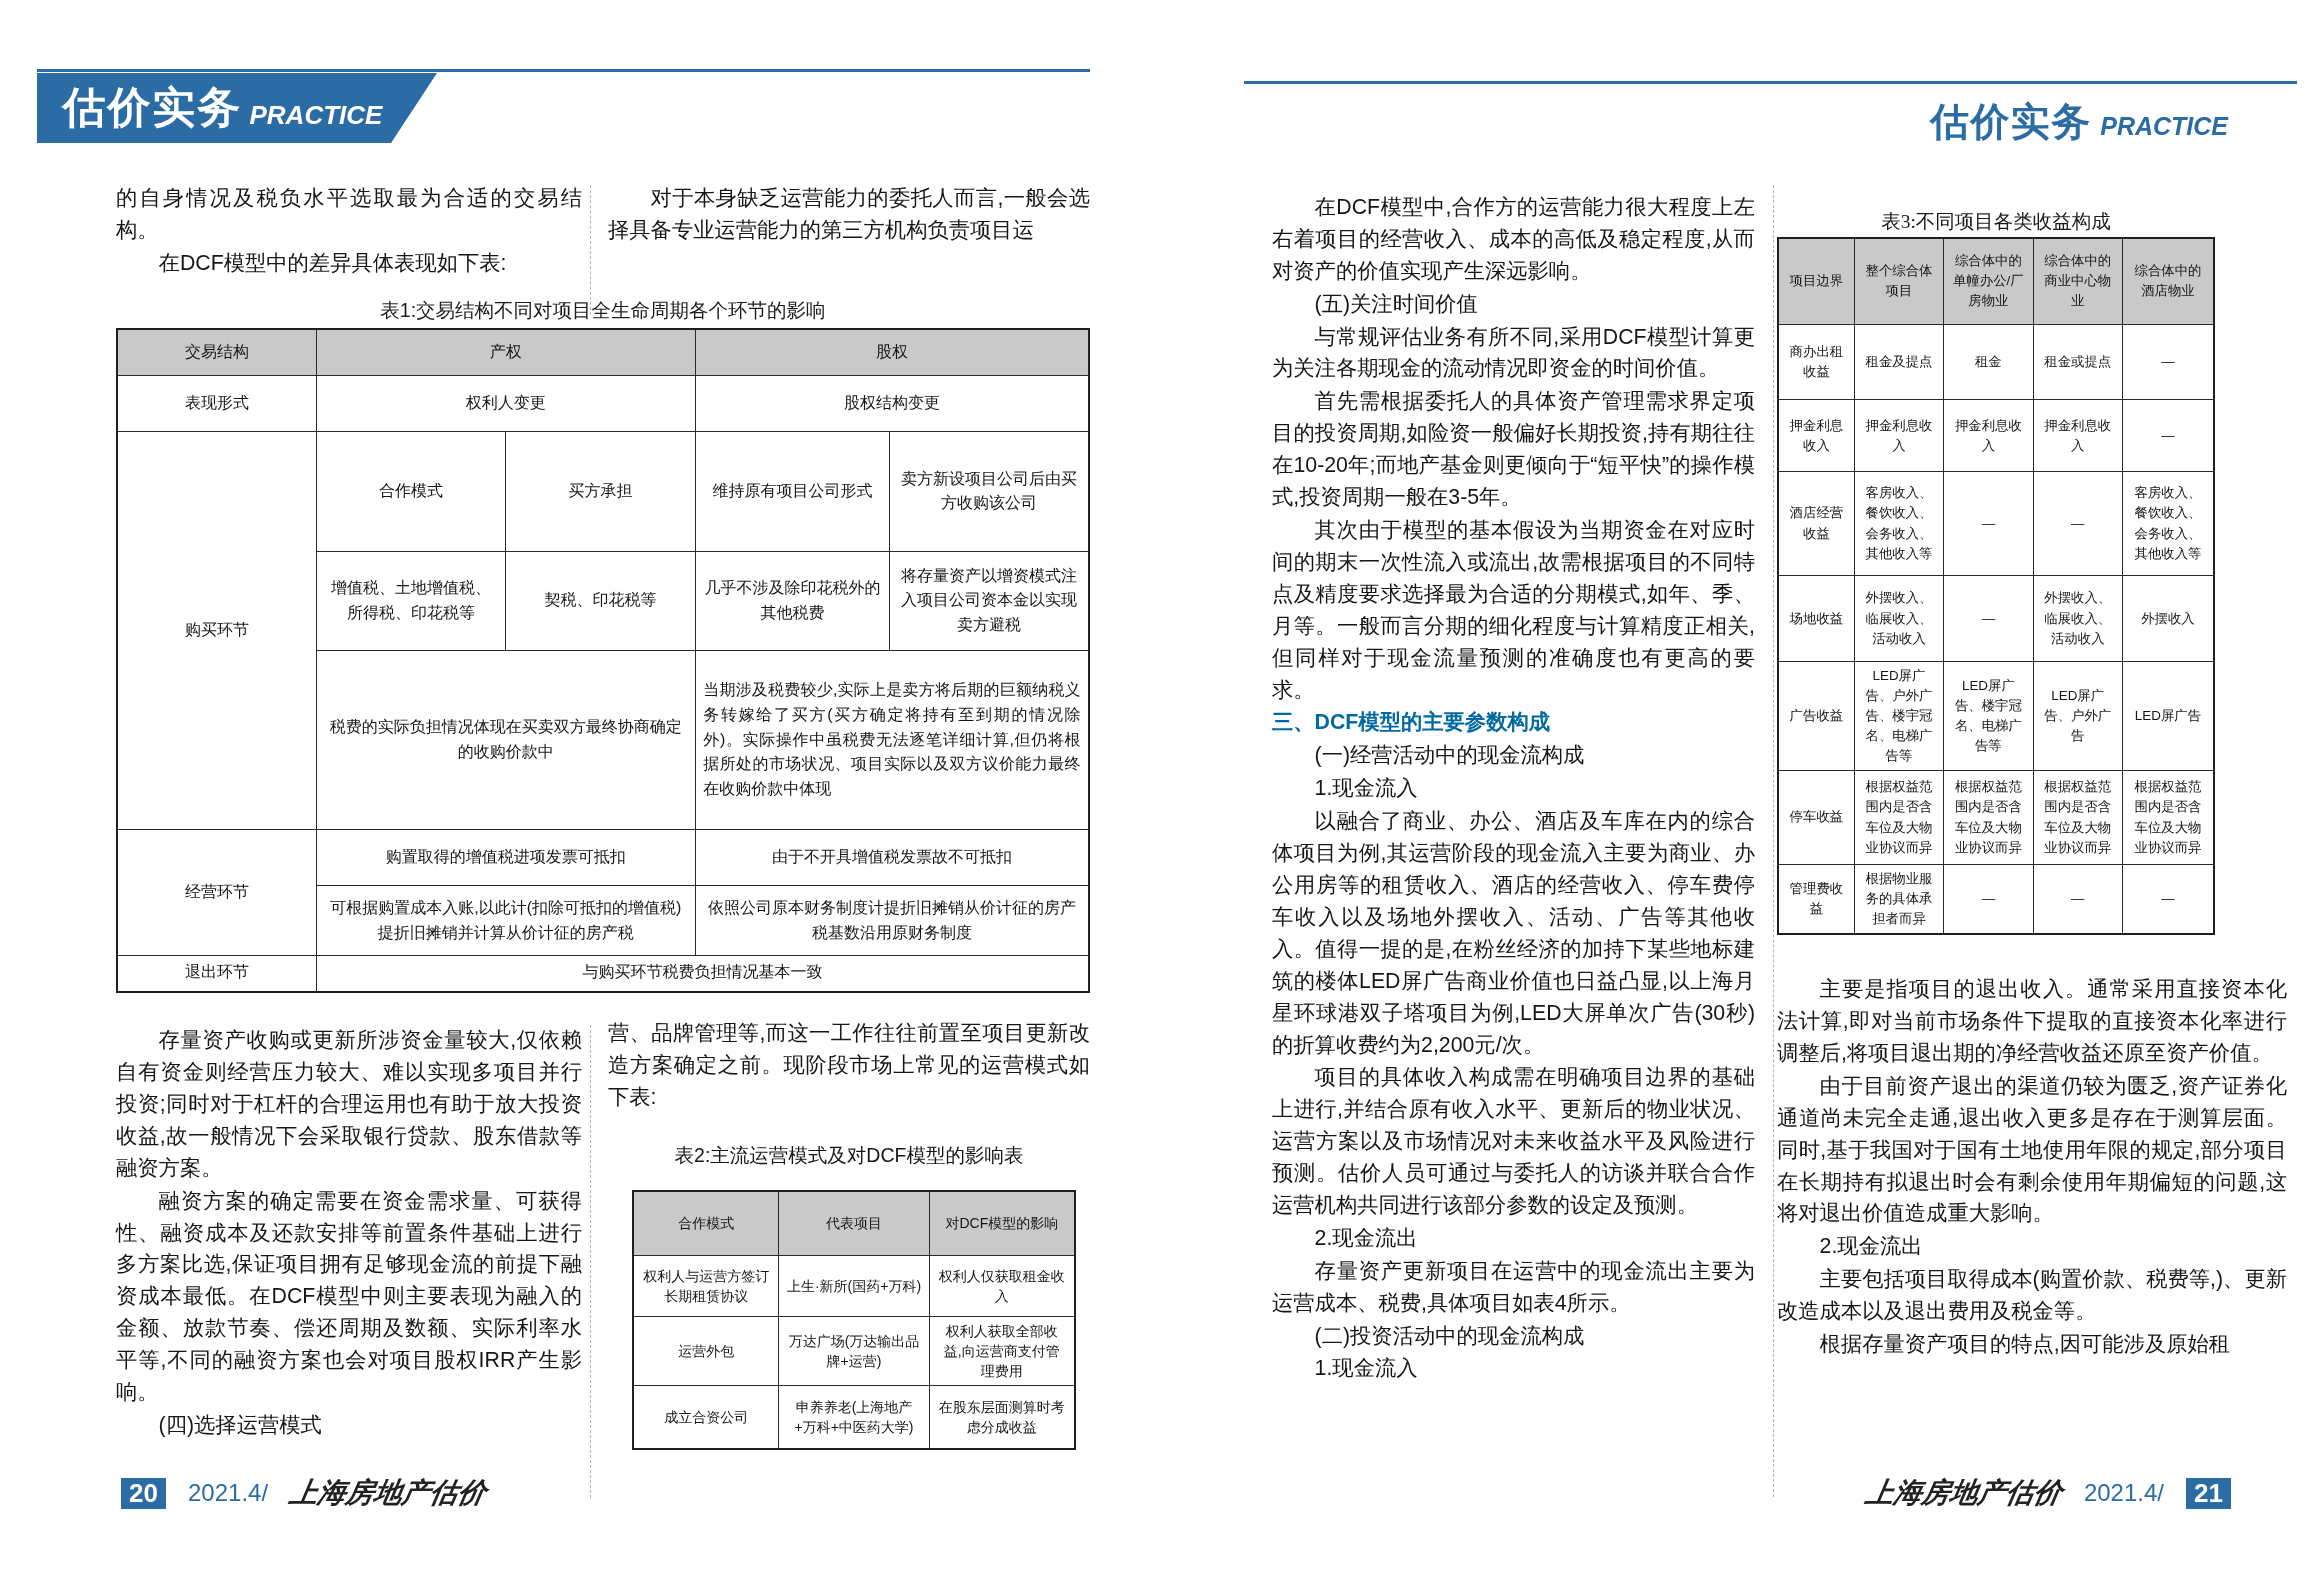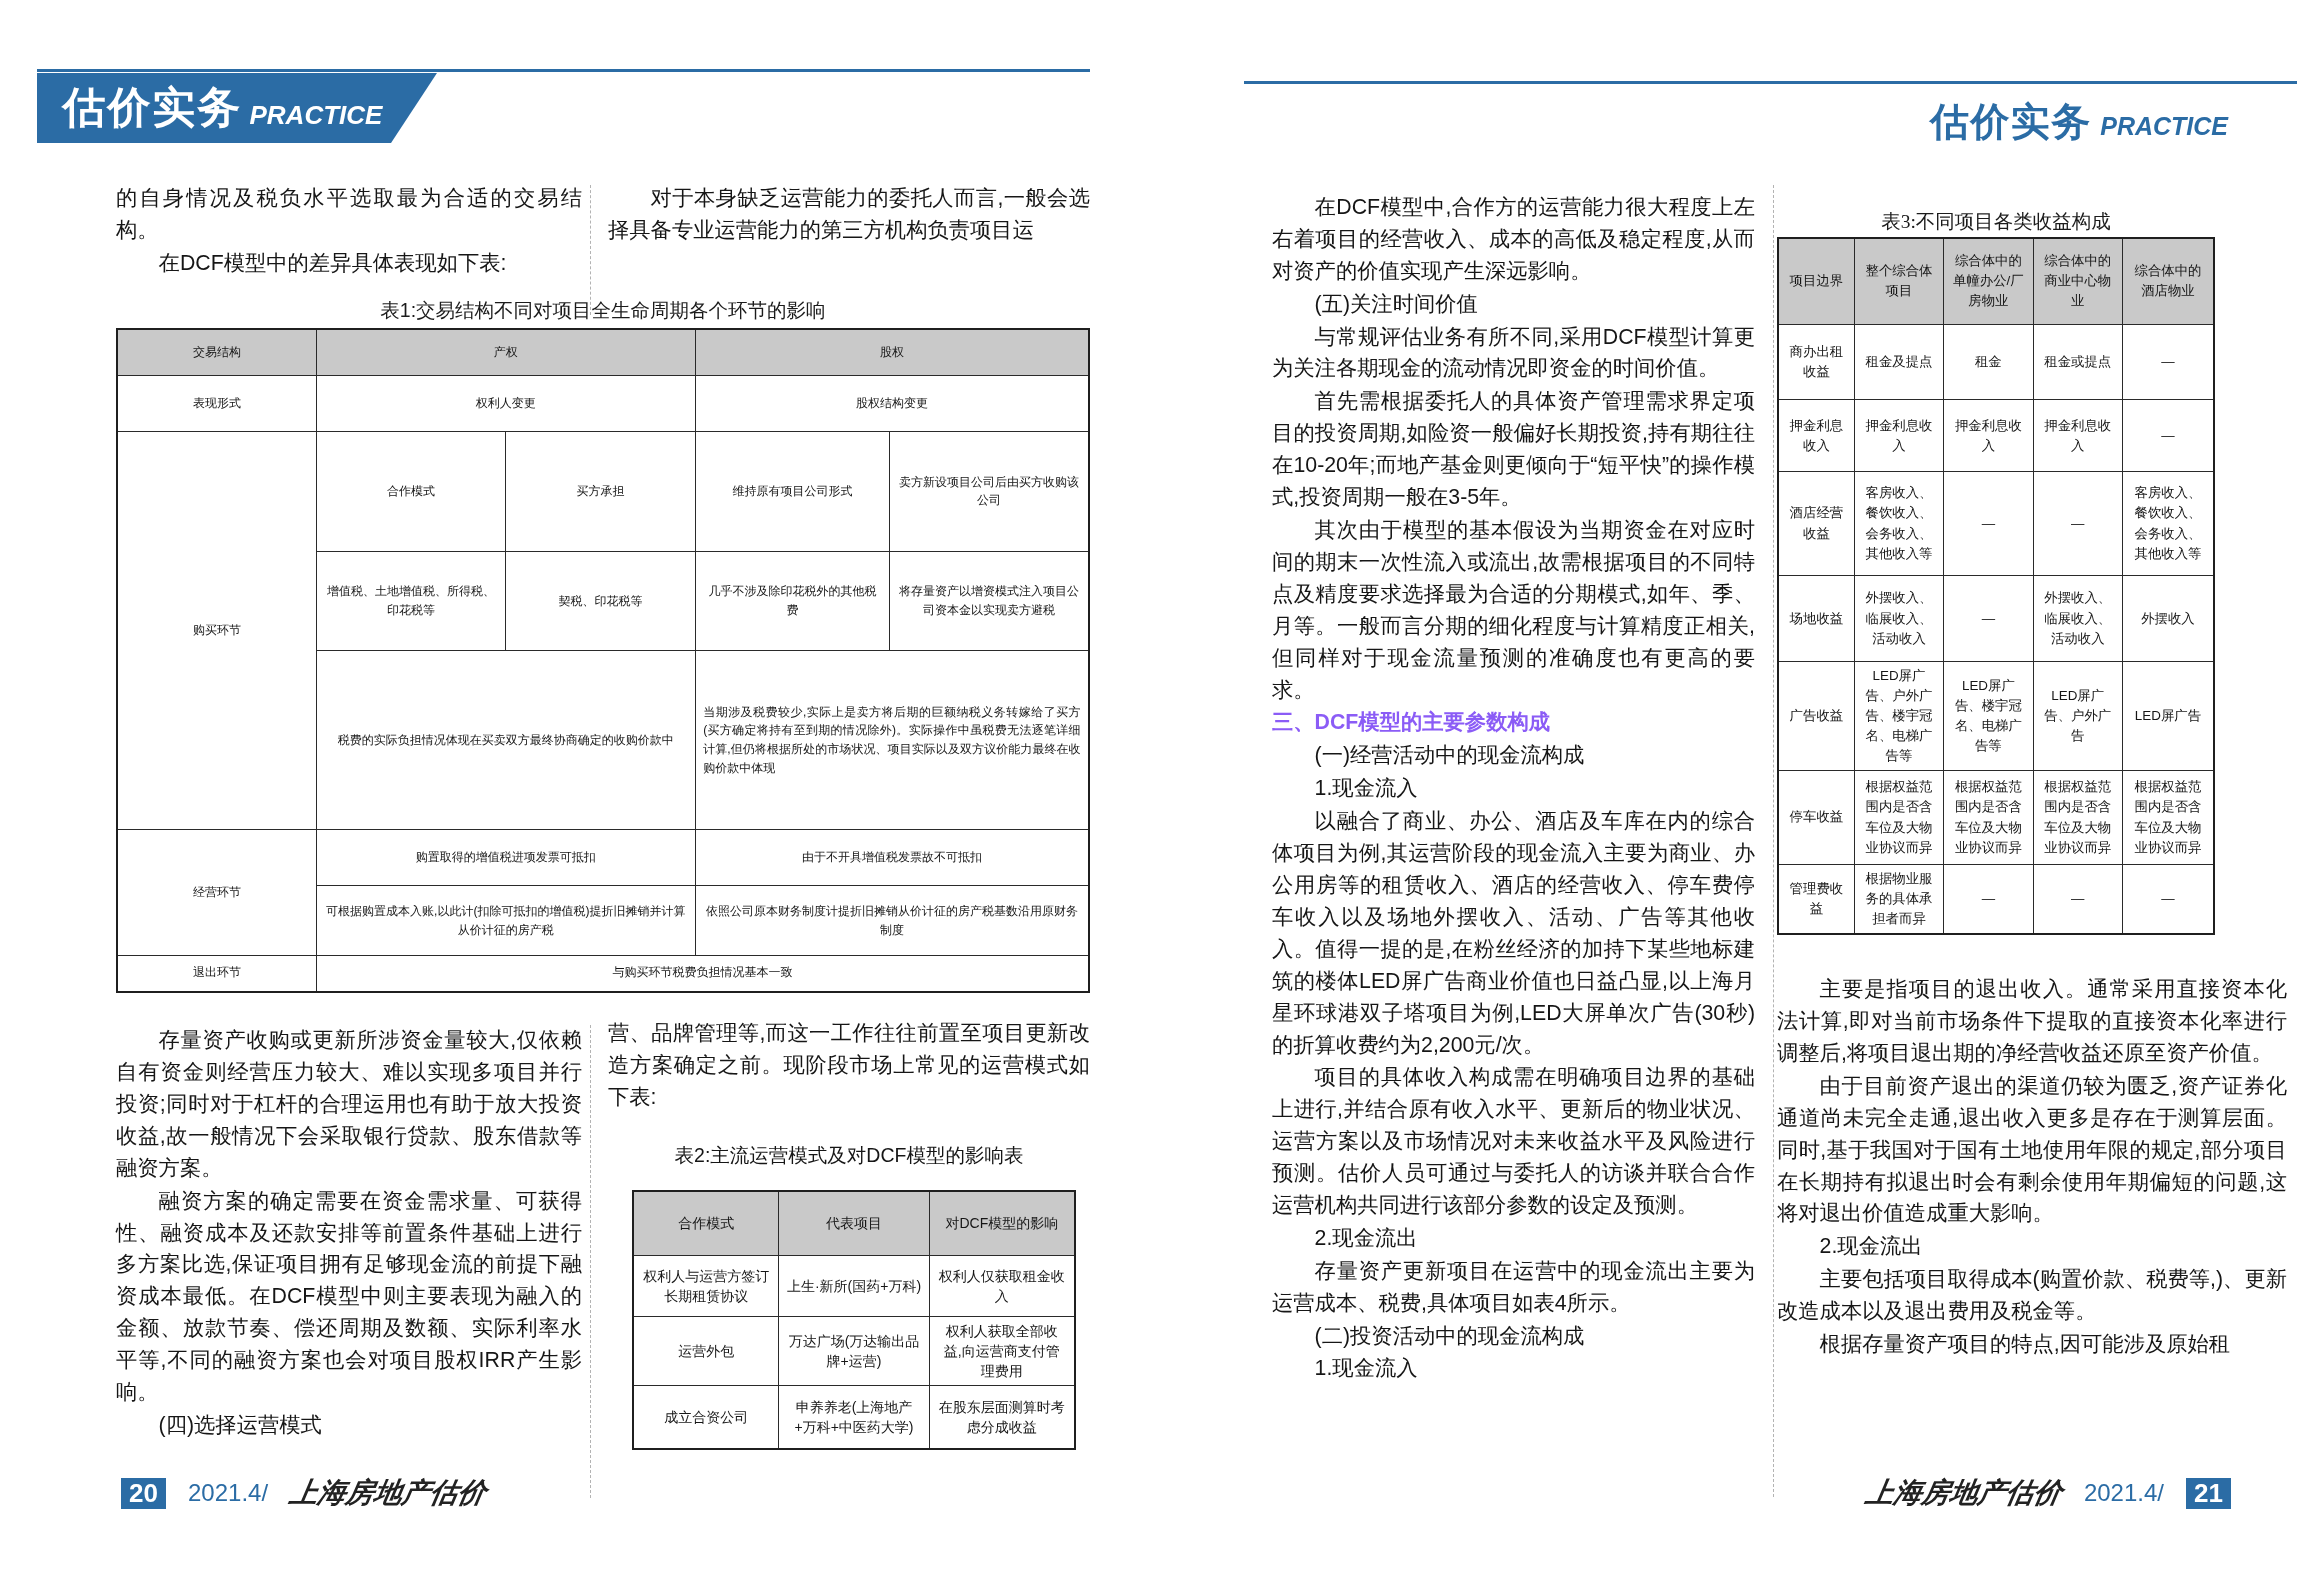--- a/index.html
+++ b/index.html
@@ -14,30 +14,30 @@
   .banner .cn{color:#fff;font-size:43px;font-weight:bold;letter-spacing:1.9px;white-space:nowrap;}
   .banner .en{color:#fff;font-size:26px;font-style:italic;font-weight:bold;margin-left:7.4px;margin-top:14px;white-space:nowrap;}
   
   .hdr-right{position:absolute;left:1243px;top:95px;width:985px;text-align:right;white-space:nowrap;}
   .hdr-right .cn{color:#2b6ca5;font-size:39px;font-weight:bold;letter-spacing:1.4px;}
   .hdr-right .en{color:#2b6ca5;font-size:25px;font-style:italic;font-weight:bold;margin-left:6.5px;}
   
   .para{font-size:21.3px;line-height:1.5;text-align:justify;}
   .para p{margin:0 0 0.9px 0;}
   .ind{text-indent:2em;}
-  .h-blue{color:#8b5cf6;font-weight:bold;margin:3.7px 0;}
+  .h-blue{color:#0369a1;font-weight:bold;margin:3.7px 0;}
   
   .vdash{position:absolute;width:0;border-left:1.4px dashed #b3b3b3;}
   
   .tbl-title{position:absolute;text-align:center;font-size:19.5px;color:#1b1b1b;}
   .t{border-collapse:collapse;width:100%;height:100%;table-layout:fixed;border:2.3px solid #1f1f1f;}
   .t td{border:0.9px solid #2a2a2a;text-align:center;vertical-align:middle;padding:3.7px 7.4px;word-break:break-all;}
   .t .hd td{background:#c9c9c9;}
   .t tr.bt td{border-top:1.9px solid #1f1f1f;}
-  .t1{font-size:12px;line-height:1.55;border-radius:20px;}
+  .t1{font-size:16px;line-height:1.55;border-radius:20px;}
   .t1 td.jl{text-align:justify;}
   .t2{font-size:14px;line-height:1.45;}
   .t3{font-size:13.4px;line-height:1.5;}
   
   .footer{position:absolute;display:flex;align-items:center;gap:22px;}
   .pgbox{display:inline-flex;align-items:center;justify-content:center;width:45px;height:31px;
          background:#2b6ca5;color:#fff;font-size:26px;font-weight:bold;}
   .issue{color:#2b6ca5;font-size:24px;}
   .script{font-family:"DejaVu Serif","Liberation Serif",serif;font-style:italic;font-size:28px;
           font-weight:bold;transform:skewX(-10deg);display:inline-block;color:#222;}

